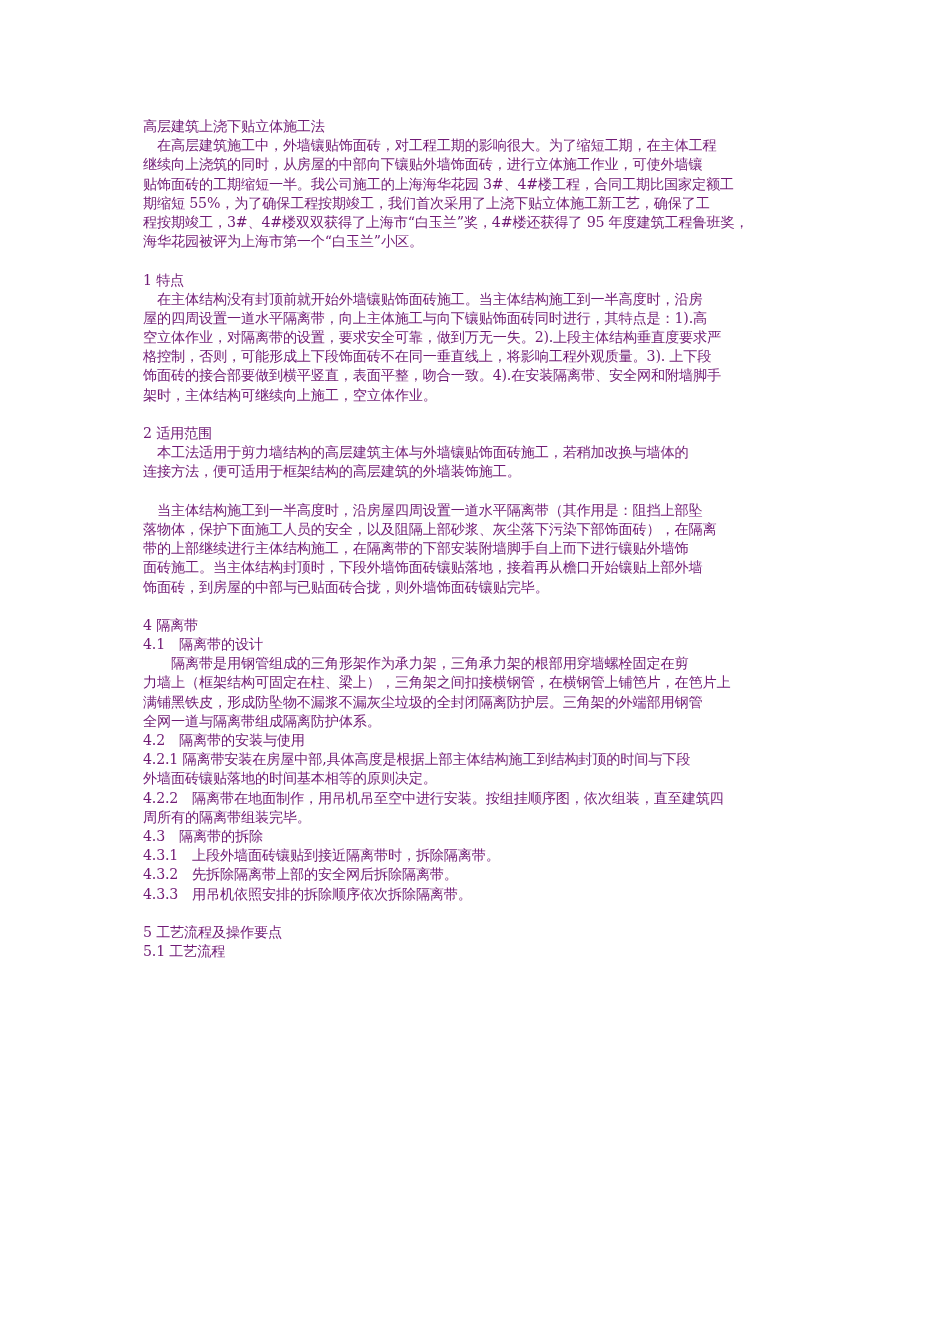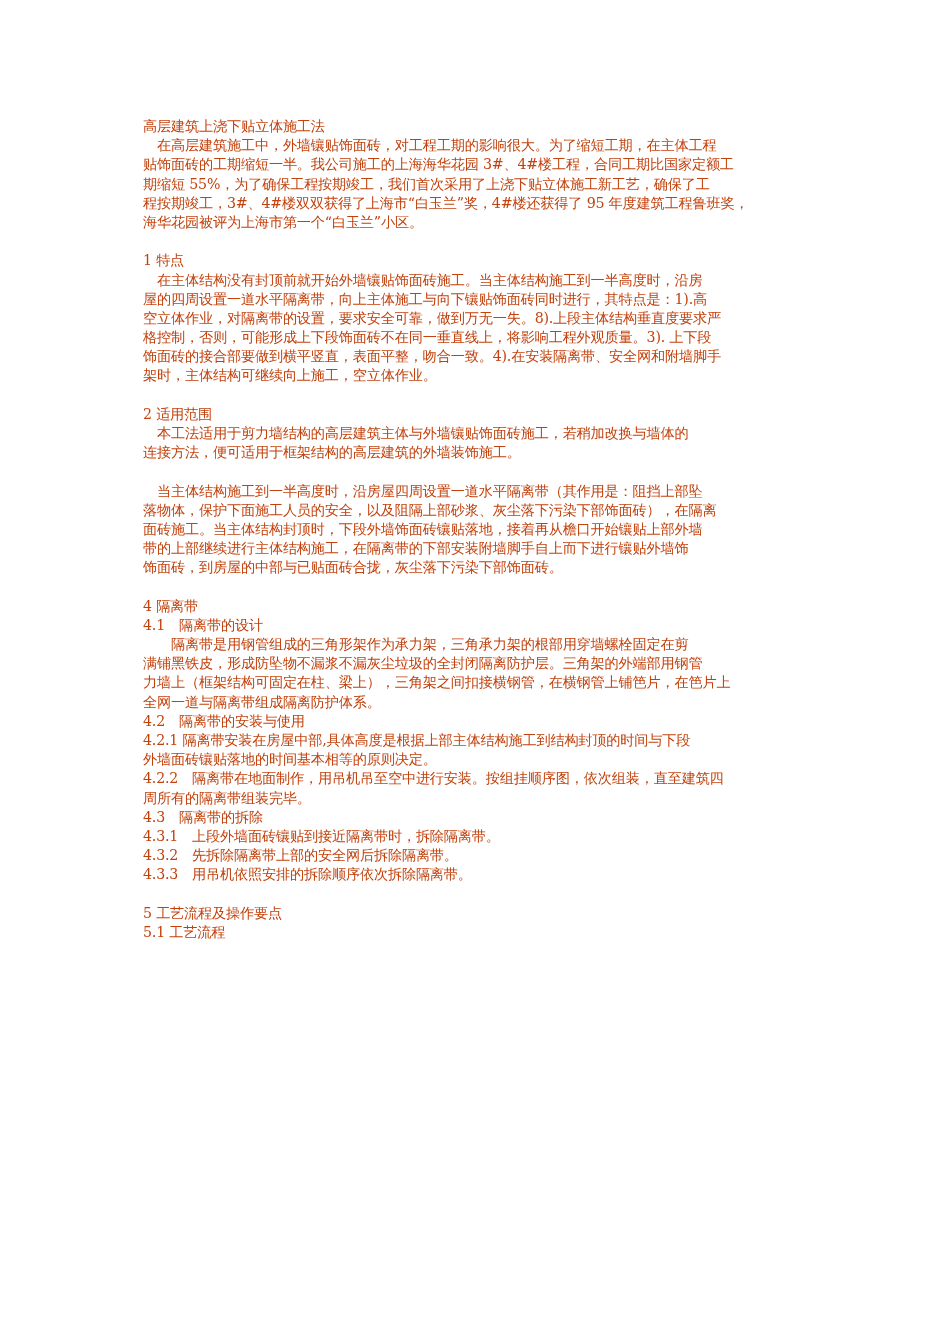--- a/index.html
+++ b/index.html
@@ -5,73 +5,74 @@
     html, body { margin: 0; padding: 0; background: #ffffff; }
     body { width: 950px; height: 1344px; position: relative; overflow: hidden; }
     .page {
       position: absolute;
       left: 143px;
       top: 117px;
       width: 670px;
       font-family: "DejaVu Serif", "Liberation Serif", serif;
       font-size: 14.2px;
       line-height: 19.2px;
-      color: #c2410c;
+      color: #701a75;
     }
     .line { white-space: nowrap; height: 19.2px; overflow: visible; letter-spacing: -0.2px; }
     .gap { height: 19.2px; }
     .heading { }
   </style>
 </head>
 <body>
 
 <div class="page">
   <div class="line heading">高层建筑上浇下贴立体施工法</div>
   <div>
     <div class="line">　在高层建筑施工中，外墙镶贴饰面砖，对工程工期的影响很大。为了缩短工期，在主体工程</div>
+    <div class="line">继续向上浇筑的同时，从房屋的中部向下镶贴外墙饰面砖，进行立体施工作业，可使外墙镶</div>
     <div class="line">贴饰面砖的工期缩短一半。我公司施工的上海海华花园 3#、4#楼工程，合同工期比国家定额工</div>
     <div class="line">期缩短 55%，为了确保工程按期竣工，我们首次采用了上浇下贴立体施工新工艺，确保了工</div>
     <div class="line">程按期竣工，3#、4#楼双双获得了上海市“白玉兰”奖，4#楼还获得了 95 年度建筑工程鲁班奖，</div>
     <div class="line">海华花园被评为上海市第一个“白玉兰”小区。</div>
   </div>
   <div class="gap"></div>
 
   <div>
     <div class="line heading">1 特点</div>
     <div class="line">　在主体结构没有封顶前就开始外墙镶贴饰面砖施工。当主体结构施工到一半高度时，沿房</div>
     <div class="line">屋的四周设置一道水平隔离带，向上主体施工与向下镶贴饰面砖同时进行，其特点是：1).高</div>
-    <div class="line">空立体作业，对隔离带的设置，要求安全可靠，做到万无一失。8).上段主体结构垂直度要求严</div>
+    <div class="line">空立体作业，对隔离带的设置，要求安全可靠，做到万无一失。2).上段主体结构垂直度要求严</div>
     <div class="line">格控制，否则，可能形成上下段饰面砖不在同一垂直线上，将影响工程外观质量。3). 上下段</div>
     <div class="line">饰面砖的接合部要做到横平竖直，表面平整，吻合一致。4).在安装隔离带、安全网和附墙脚手</div>
     <div class="line">架时，主体结构可继续向上施工，空立体作业。</div>
   </div>
   <div class="gap"></div>
 
   <div>
     <div class="line heading">2 适用范围</div>
     <div class="line">　本工法适用于剪力墙结构的高层建筑主体与外墙镶贴饰面砖施工，若稍加改换与墙体的</div>
     <div class="line">连接方法，便可适用于框架结构的高层建筑的外墙装饰施工。</div>
   </div>
   <div class="gap"></div>
 
   <div>
     <div class="line">　当主体结构施工到一半高度时，沿房屋四周设置一道水平隔离带（其作用是：阻挡上部坠</div>
     <div class="line">落物体，保护下面施工人员的安全，以及阻隔上部砂浆、灰尘落下污染下部饰面砖），在隔离</div>
+    <div class="line">带的上部继续进行主体结构施工，在隔离带的下部安装附墙脚手自上而下进行镶贴外墙饰</div>
     <div class="line">面砖施工。当主体结构封顶时，下段外墙饰面砖镶贴落地，接着再从檐口开始镶贴上部外墙</div>
-    <div class="line">带的上部继续进行主体结构施工，在隔离带的下部安装附墙脚手自上而下进行镶贴外墙饰</div>
-    <div class="line">饰面砖，到房屋的中部与已贴面砖合拢，灰尘落下污染下部饰面砖。</div>
+    <div class="line">饰面砖，到房屋的中部与已贴面砖合拢，则外墙饰面砖镶贴完毕。</div>
   </div>
   <div class="gap"></div>
 
   <div>
     <div class="line heading">4 隔离带</div>
     <div class="line">4.1　隔离带的设计</div>
     <div class="line">　　隔离带是用钢管组成的三角形架作为承力架，三角承力架的根部用穿墙螺栓固定在剪</div>
+    <div class="line">力墙上（框架结构可固定在柱、梁上），三角架之间扣接横钢管，在横钢管上铺笆片，在笆片上</div>
     <div class="line">满铺黑铁皮，形成防坠物不漏浆不漏灰尘垃圾的全封闭隔离防护层。三角架的外端部用钢管</div>
-    <div class="line">力墙上（框架结构可固定在柱、梁上），三角架之间扣接横钢管，在横钢管上铺笆片，在笆片上</div>
     <div class="line">全网一道与隔离带组成隔离防护体系。</div>
     <div class="line">4.2　隔离带的安装与使用</div>
     <div class="line">4.2.1  隔离带安装在房屋中部,具体高度是根据上部主体结构施工到结构封顶的时间与下段</div>
     <div class="line">外墙面砖镶贴落地的时间基本相等的原则决定。</div>
     <div class="line">4.2.2　隔离带在地面制作，用吊机吊至空中进行安装。按组挂顺序图，依次组装，直至建筑四</div>
     <div class="line">周所有的隔离带组装完毕。</div>
     <div class="line">4.3　隔离带的拆除</div>
     <div class="line">4.3.1　上段外墙面砖镶贴到接近隔离带时，拆除隔离带。</div>
     <div class="line">4.3.2　先拆除隔离带上部的安全网后拆除隔离带。</div>
     <div class="line">4.3.3　用吊机依照安排的拆除顺序依次拆除隔离带。</div>

